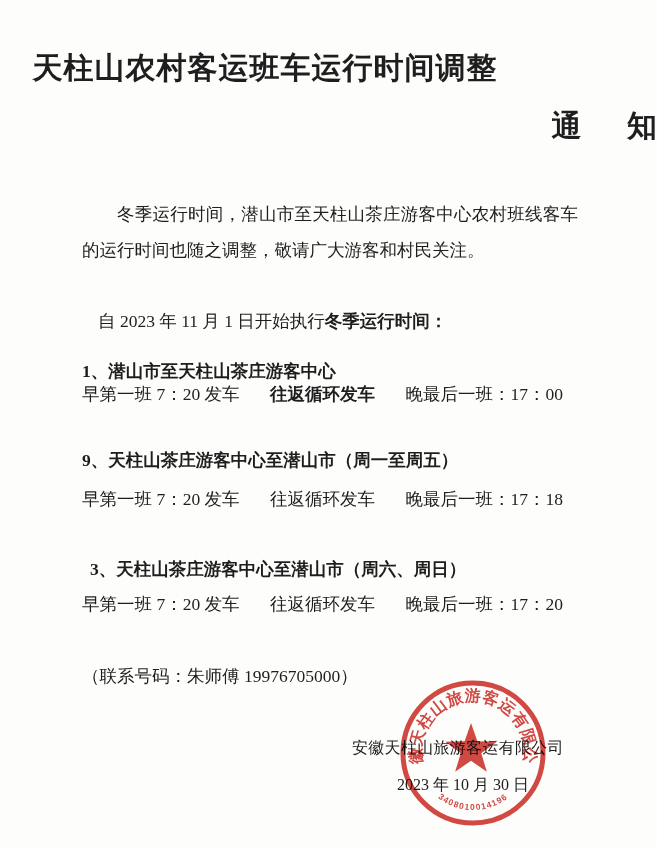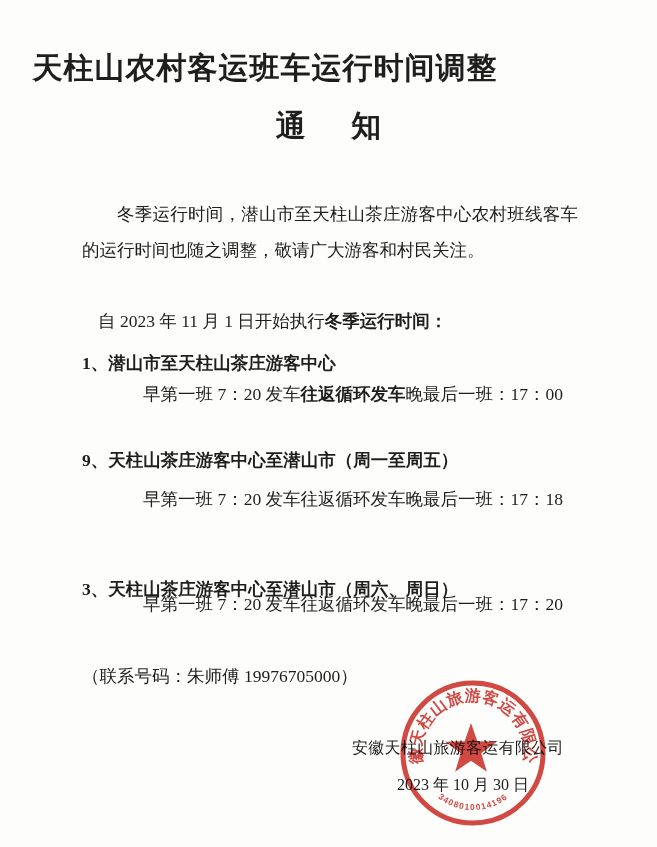--- a/index.html
+++ b/index.html
@@ -15,47 +15,47 @@
   }
   .abs { position: absolute; }
   .doc-title {
     top: 48px; left: 0; width: 530px;
     text-align: center;
     font-size: 30px; font-weight: 700;
     letter-spacing: 1px;
   }
   .doc-subtitle {
     top: 106px; left: 0; width: 657px;
-    text-align: center;
+    text-align: right;
     font-size: 30px; font-weight: 700;
     word-spacing: 38px;
   }
   .intro-paragraph {
     top: 196px; left: 82px; width: 496px;
     font-size: 17.5px; line-height: 36px;
     text-indent: 35px;
     text-align: justify;
   }
   .schedule-intro {
     top: 303px; left: 82px; width: 520px;
     font-size: 17.5px; line-height: 36px; margin-left: 16px;
   }
   .schedule-intro .em { font-weight: 700; }
   .route-heading {
     left: 82px; width: 520px;
     font-size: 17.5px; font-weight: 700; line-height: 26px;
   }
   .route-row {
     left: 82px; width: 481px;
-    display: flex; justify-content: flex-end;
+    display: flex; justify-content: space-between;
     font-size: 17.5px; line-height: 26px;
   }
-  .h1 { top: 350px; } .r1 { top: 381px; }
+  .h1 { top: 358px; } .r1 { top: 381px; }
   .h2 { top: 447px; } .r2 { top: 486px; }
-  .h3 { top: 576px; } .r3 { top: 591px; }
+  .h3 { top: 556px; margin-left: 8px; } .r3 { top: 591px; }
   .bold { font-weight: 700; }
   .contact-line {
     top: 663px; left: 82px; width: 520px;
     font-size: 17.5px; line-height: 26px;
   }
   .company-line {
     top: 737px; left: 352px; width: 260px;
     font-size: 16px; line-height: 22px;
     letter-spacing: 0.3px;
   }

